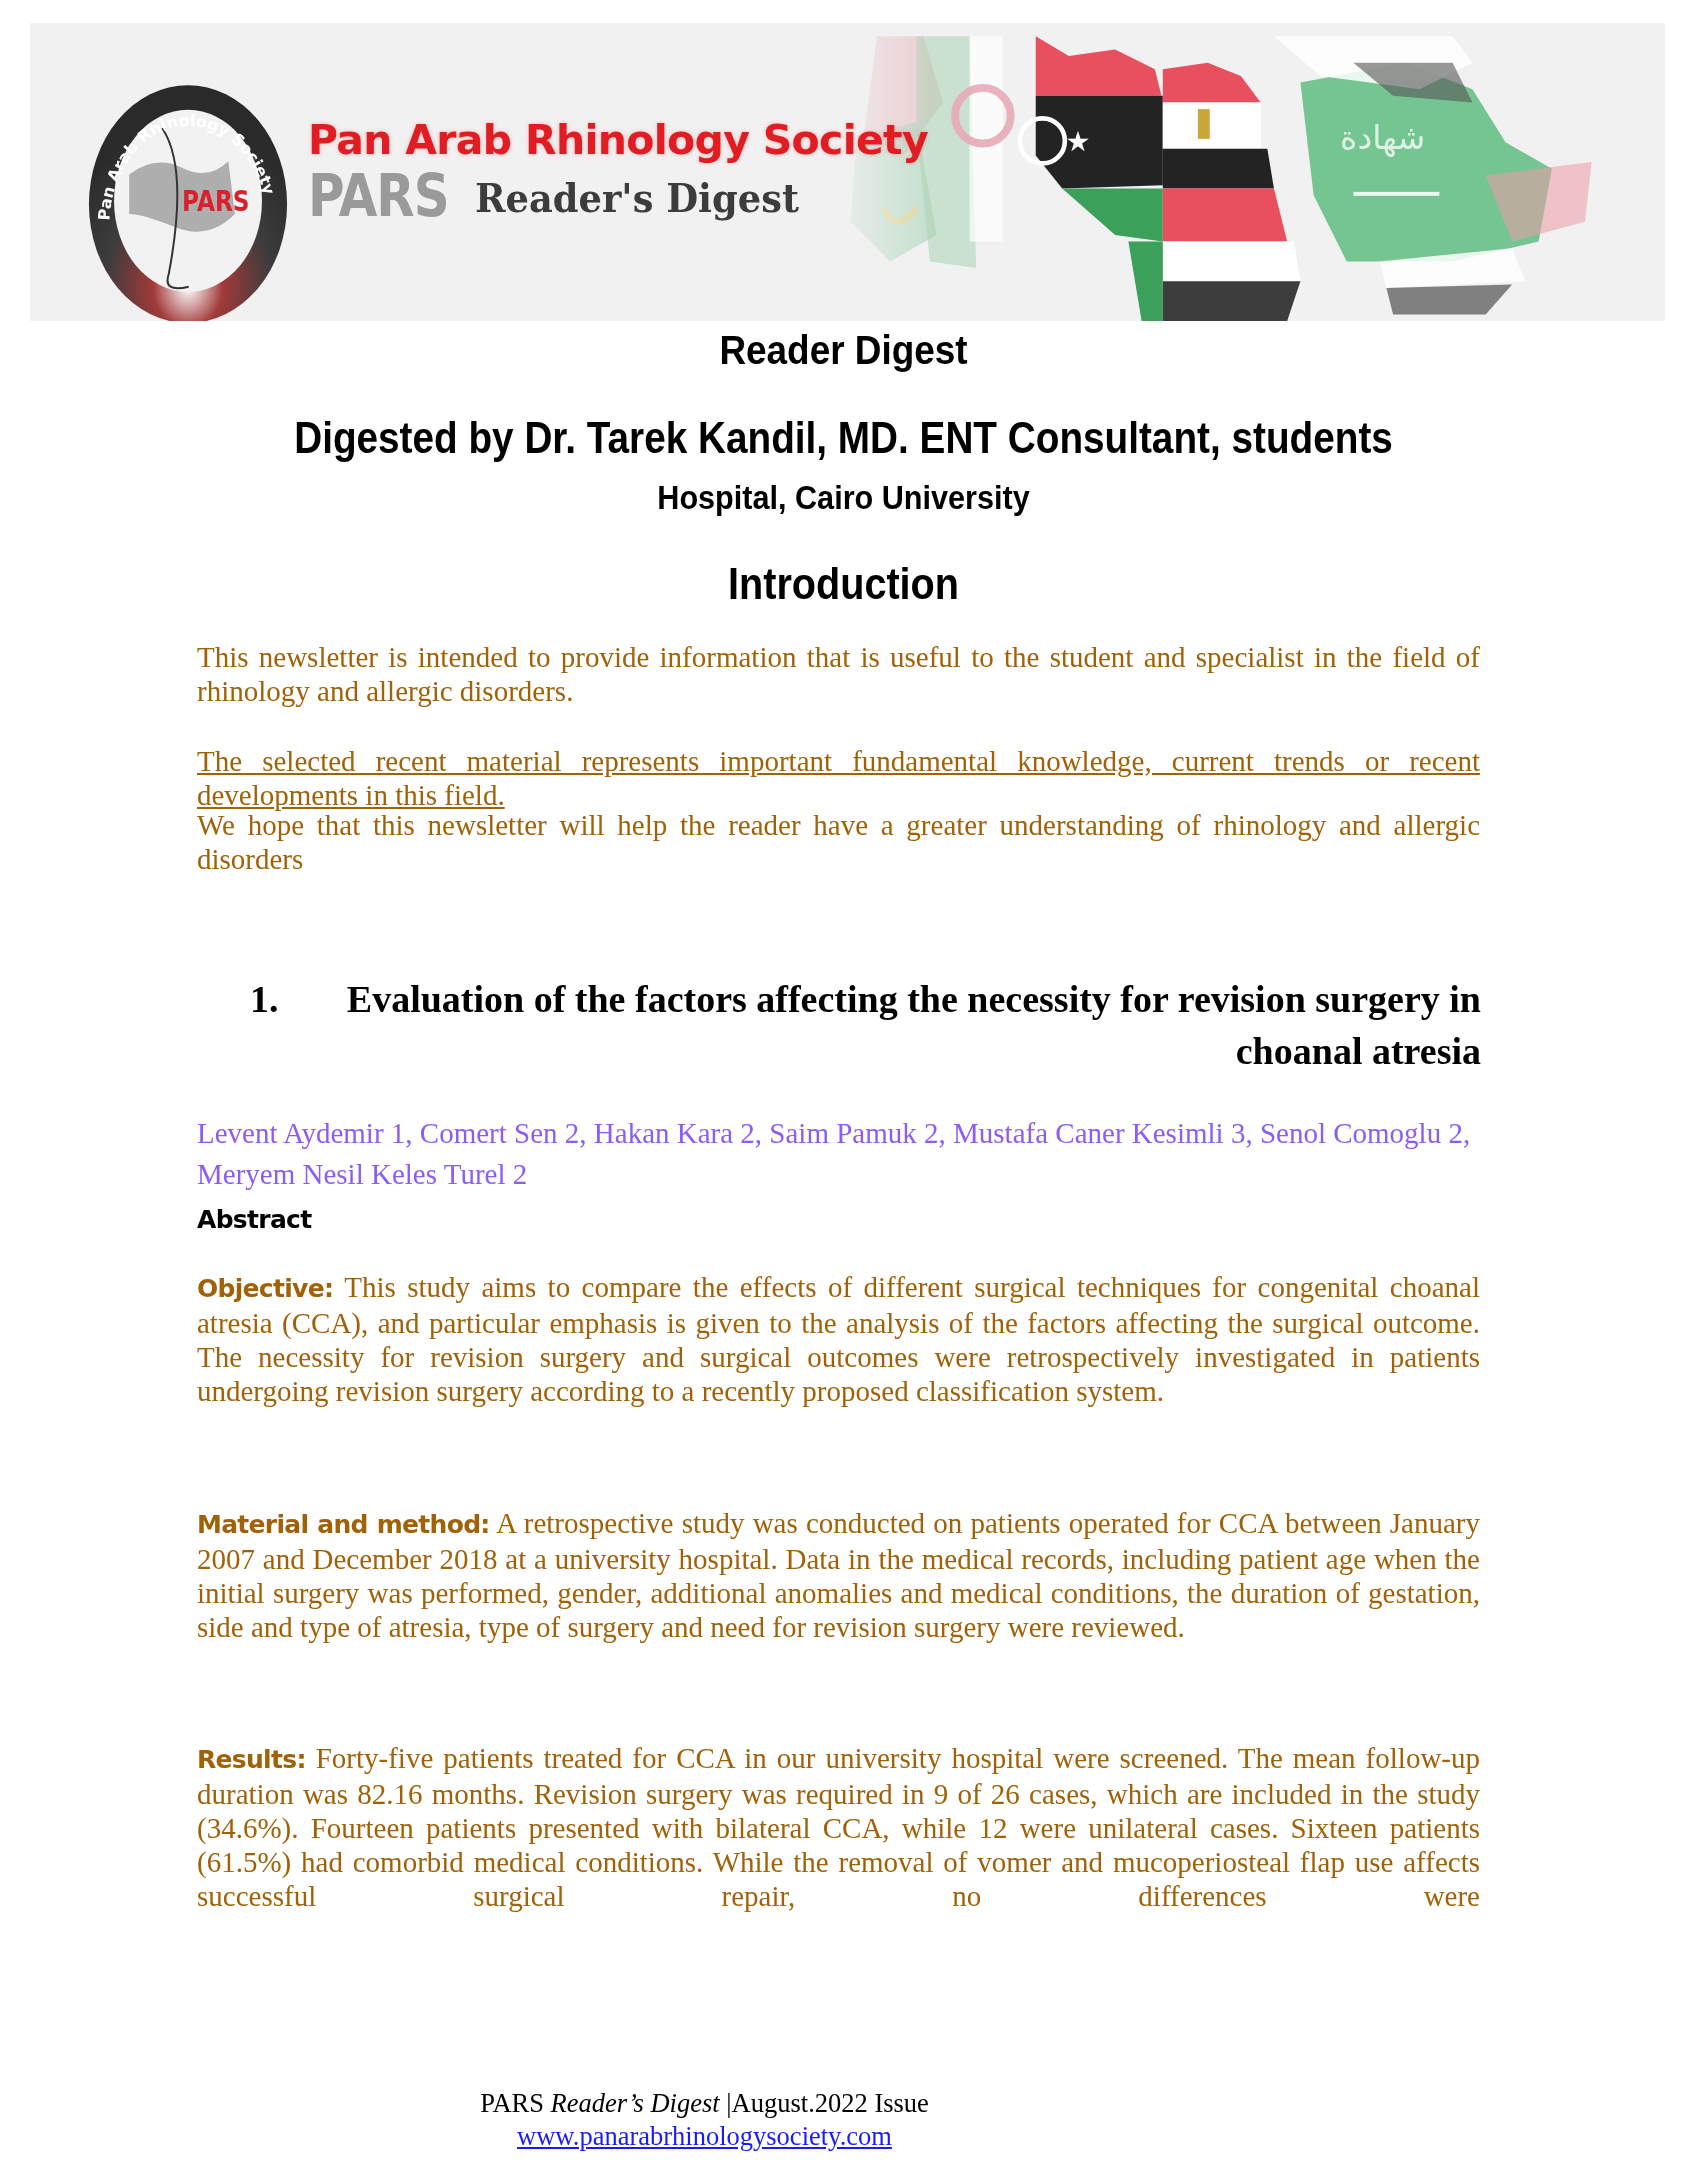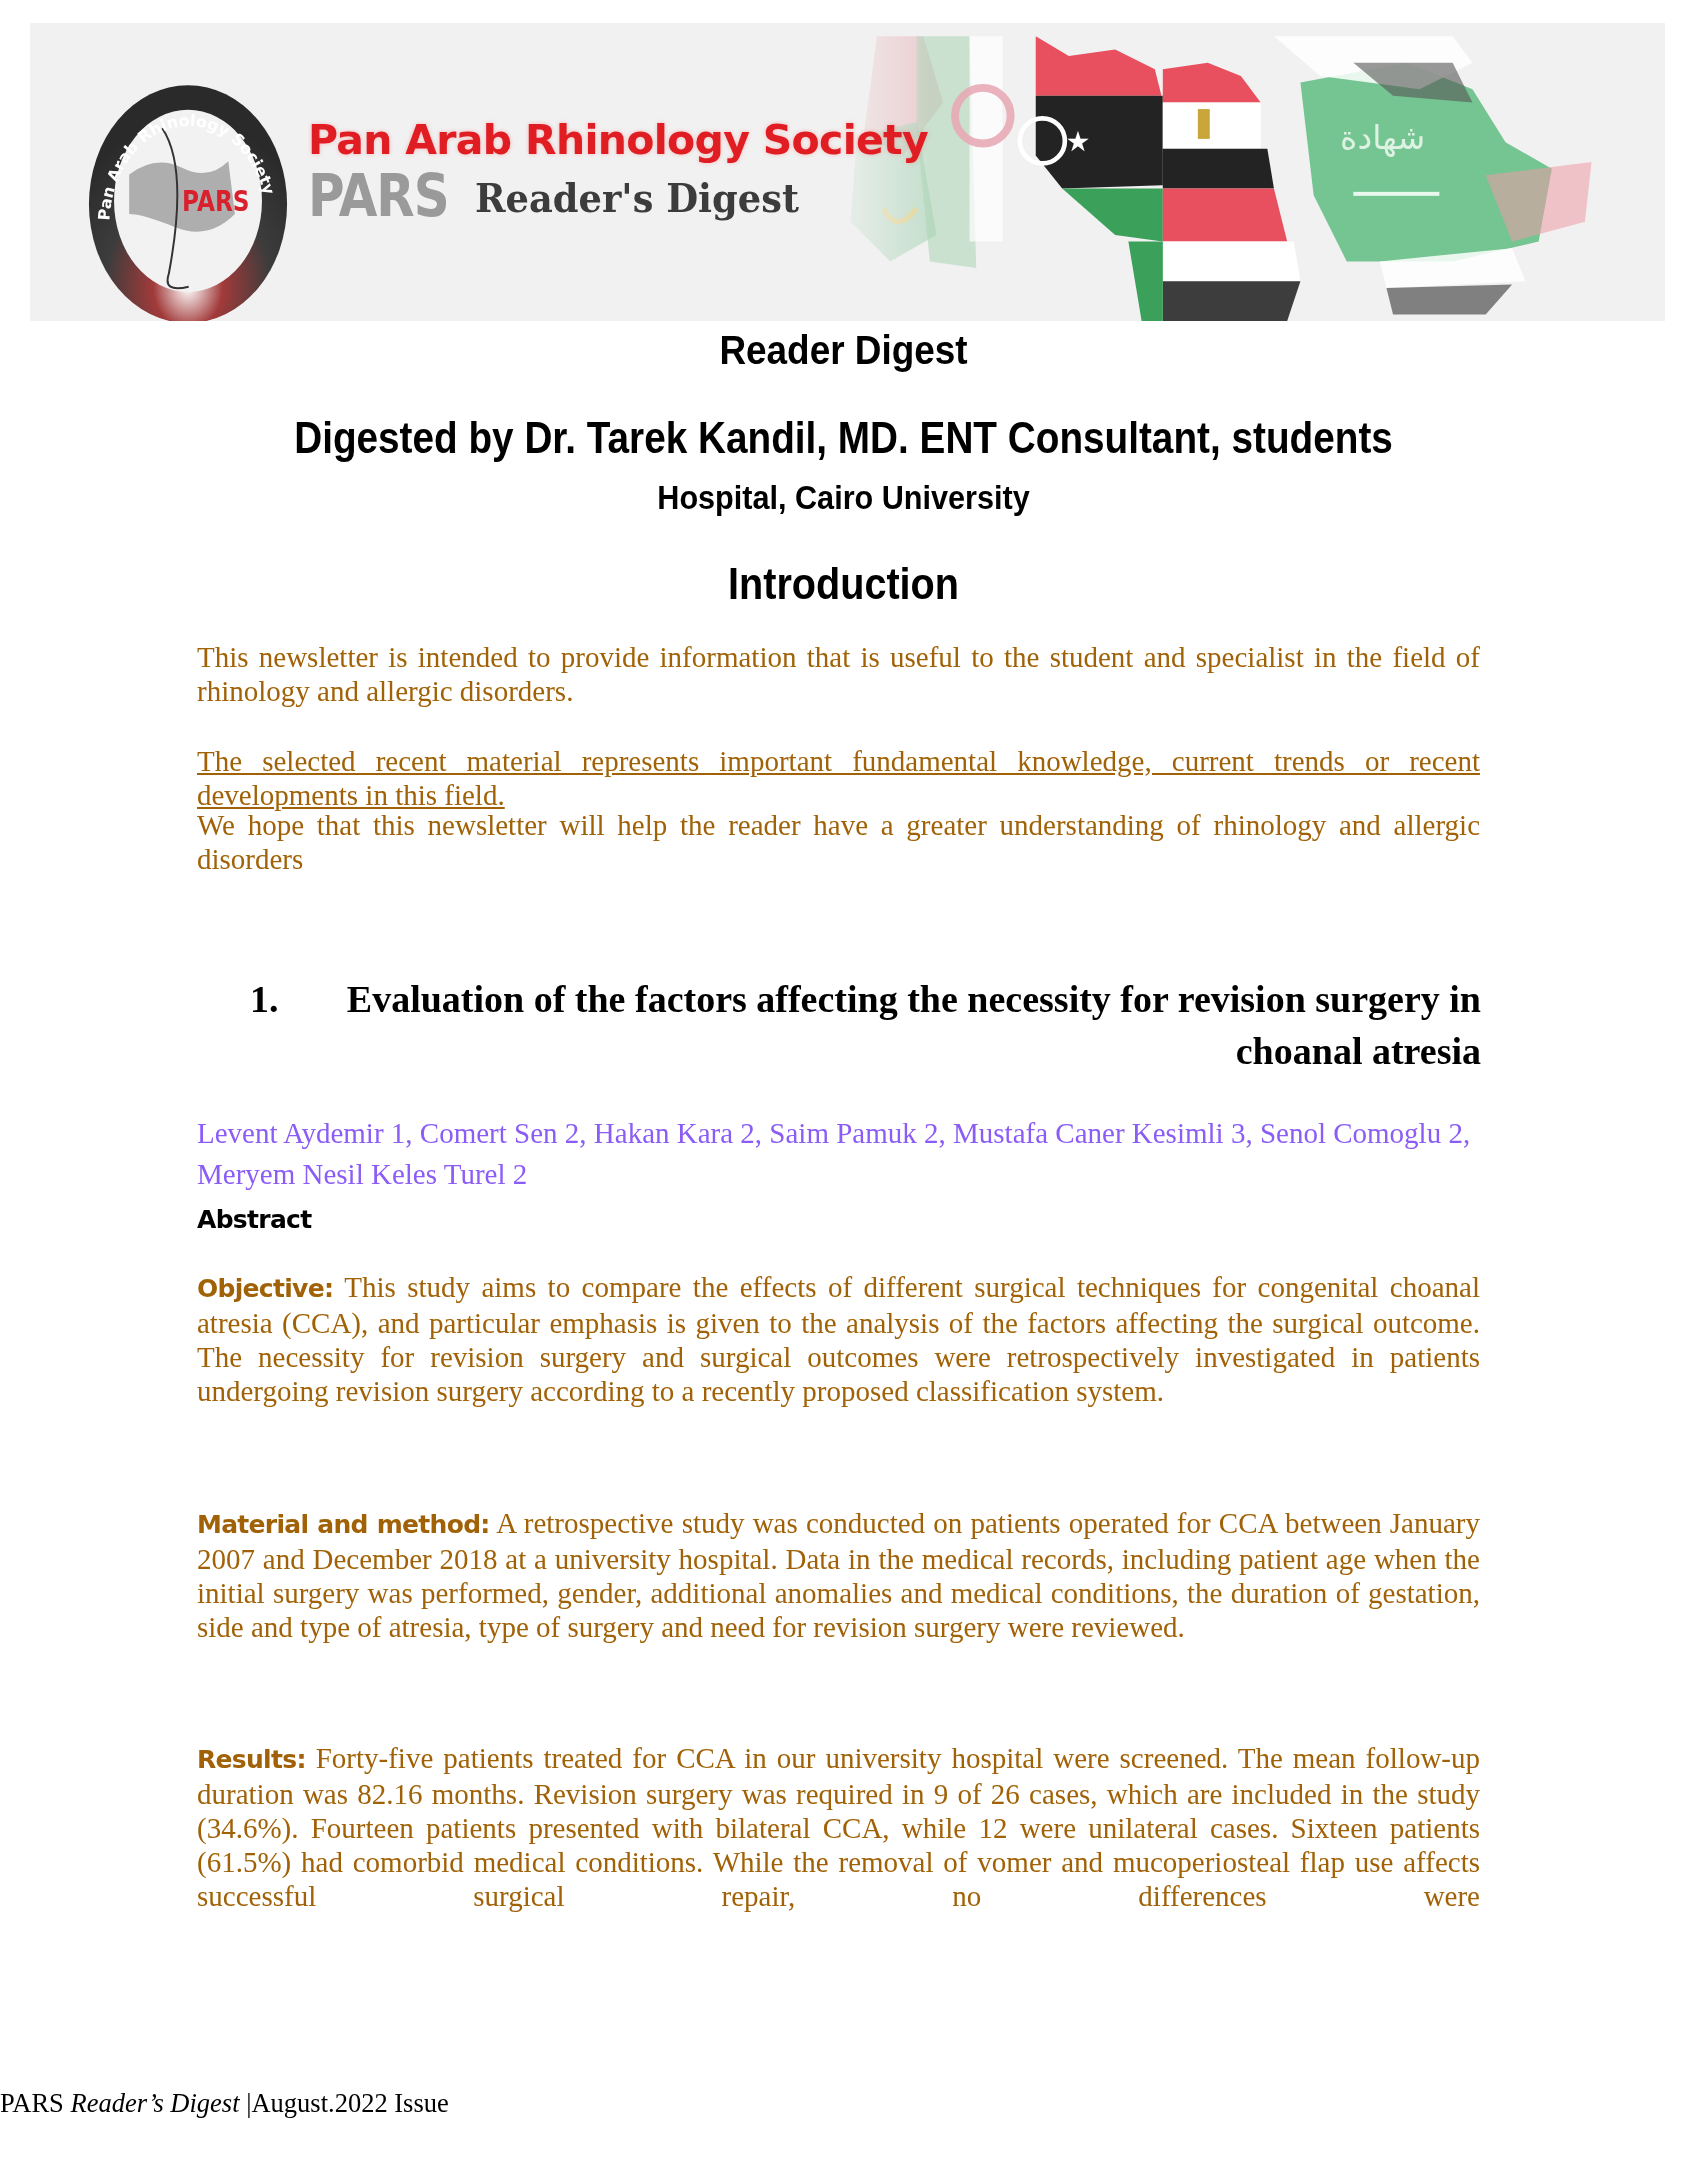--- a/index.html
+++ b/index.html
@@ -74,21 +74,21 @@
   .abstract-head {
     position: absolute; left: 197px; top: 1205px;
     color: #000;
   }
   .a1 { top: 1270px; }
   .a2 { top: 1506px; }
   .a3 { top: 1741px; }
 
   
   .footer {
-    position: absolute; left: 0; width: 1409px; top: 2087px; text-align: left;
+    position: absolute; left: 0; width: 1409px; top: 2087px; text-align: center;
     font-family: "Liberation Serif", serif; font-size: 26.5px; line-height: 33px; color: #000;
   }
   .footer .link { color: #1a1aff; text-decoration: underline; }
 </style>
 </head>
 <body>
 
 <div class="banner">
   <svg class="map" viewBox="0 0 2471 450" preserveAspectRatio="none">
 
@@ -186,14 +186,15 @@
 <p class="para a2" style="margin:0"><span class="label-bold">Material and method:</span><span> A retrospective study was conducted on patients operated for CCA between January 2007 and December 2018 at a university hospital. Data in the medical records, including patient age when the initial surgery was performed, gender, additional anomalies and medical conditions, the duration of gestation, side and type of atresia, type of surgery and need for revision surgery were reviewed.</span></p>
 
 <p class="para a3" style="margin:0; text-align-last: justify;"><span class="label-bold">Results:</span><span> Forty-five patients treated for CCA in our university hospital were screened. The mean follow-up duration was 82.16 months. Revision surgery was required in 9 of 26 cases, which are included in the study (34.6%). Fourteen patients presented with bilateral CCA, while 12 were unilateral cases. Sixteen patients (61.5%) had comorbid medical conditions. While the removal of vomer and mucoperiosteal flap use affects successful surgical repair, no differences were</span></p>
 
 <div class="footer">
   <div>
     <span>PARS</span>
     <i>Reader’s Digest</i>
     <span>|</span><span>August.2022 Issue</span>
   </div>
+  <div><a class="link">www.panarabrhinologysociety.com</a></div>
 </div>
 
 
 </body></html>

